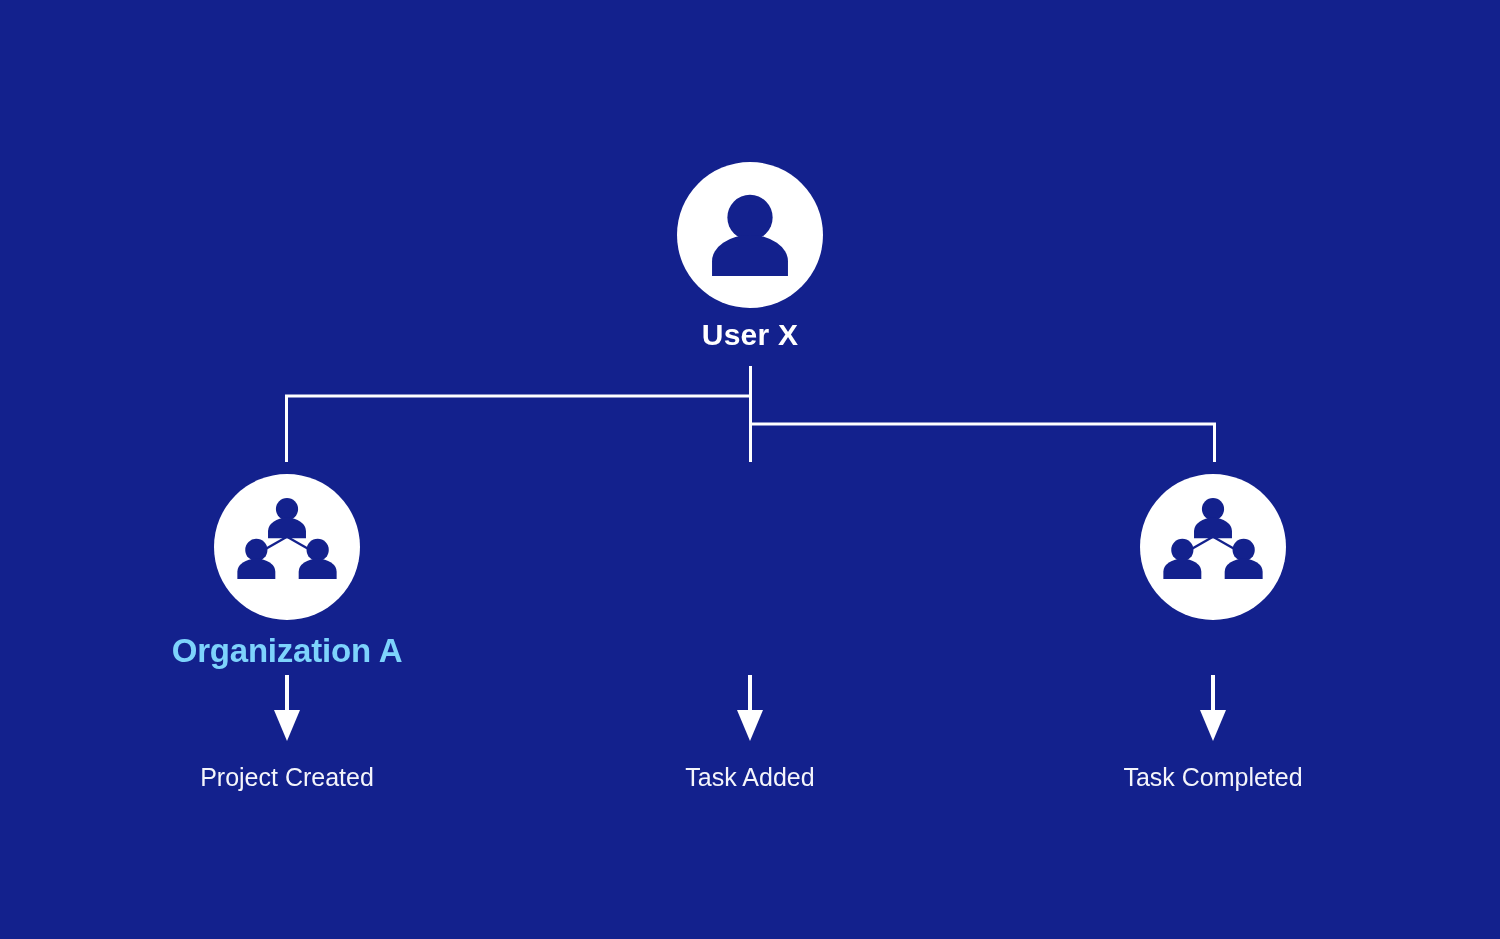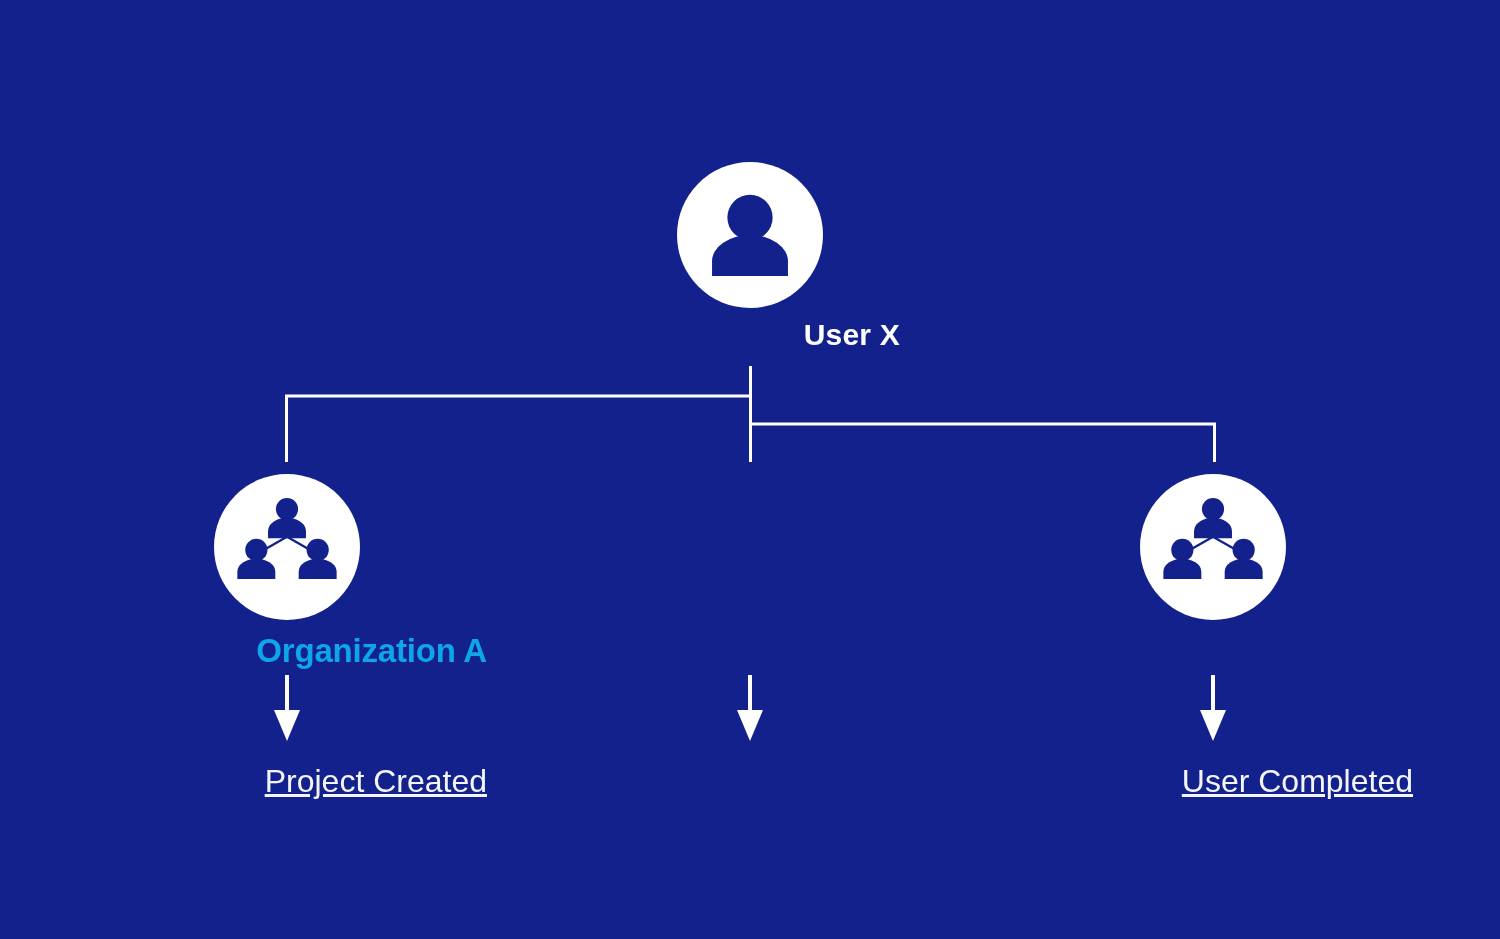--- a/index.html
+++ b/index.html
@@ -24,21 +24,21 @@
     position: absolute;
     left: 0;
     top: 0;
     width: 1500px;
     height: 939px;
   }
 
   
   .node {
     position: absolute;
-    text-align: right;
+    text-align: center;
   }
 
   .circle {
     border-radius: 50%;
     background: #ffffff;
     margin: 0 auto;
     position: relative;
   }
 
   
@@ -65,35 +65,34 @@
     width: 400px;
   }
   .node-org .circle {
     width: 146px;
     height: 146px;
   }
   .node-org .label {
     margin-top: 12px;
     font-size: 33px;
     font-weight: bold;
-    color: #0ea5e9;
+    color: #7dd3fc;
     letter-spacing: -0.2px;
   }
   .org-a { left: 87px; }
   .org-b { left: 550px; }
   .org-c { left: 1013px; }
 
   
   .node-event {
     top: 763px;
     width: 400px;
-    font-size: 32px;
+    font-size: 25px;
     font-weight: normal;
     color: #f4f5fb;
-    text-decoration: underline;
   }
   .event-a { left: 87px; }
   .event-b { left: 550px; }
   .event-c { left: 1013px; }
 
   .icon-svg {
     display: block;
     width: 100%;
     height: 100%;
   }
@@ -163,15 +162,16 @@
         <path d="M37 44 L37 39 a13 9 0 0 1 26 0 L63 44 Z" fill="#13218d"></path>
         <circle cx="29" cy="52" r="7.6" fill="#13218d"></circle>
         <path d="M16 72 L16 67 a13 9 0 0 1 26 0 L42 72 Z" fill="#13218d"></path>
         <circle cx="71" cy="52" r="7.6" fill="#13218d"></circle>
         <path d="M58 72 L58 67 a13 9 0 0 1 26 0 L84 72 Z" fill="#13218d"></path>
       </svg>
     </div>
   </div>
 
   <div class="node node-event event-a">Project Created</div>
-  <div class="node node-event event-c">User Completed</div>
+  <div class="node node-event event-b">Task Added</div>
+  <div class="node node-event event-c">Task Completed</div>
 
 </div>
 
 </body></html>

